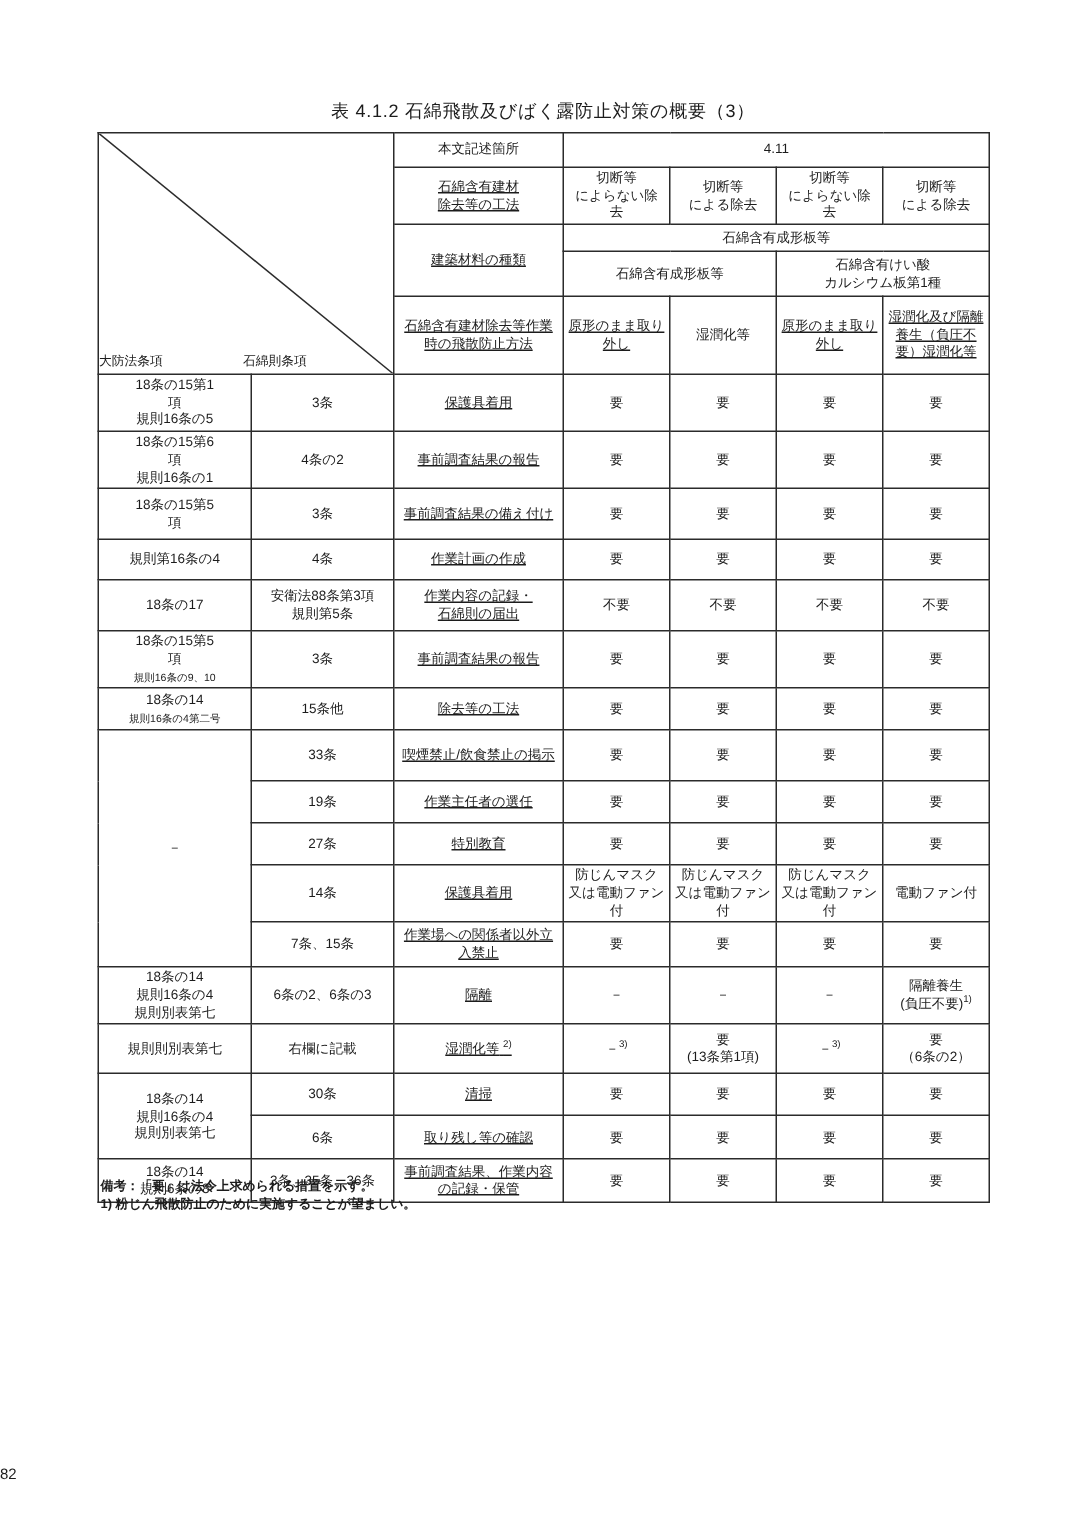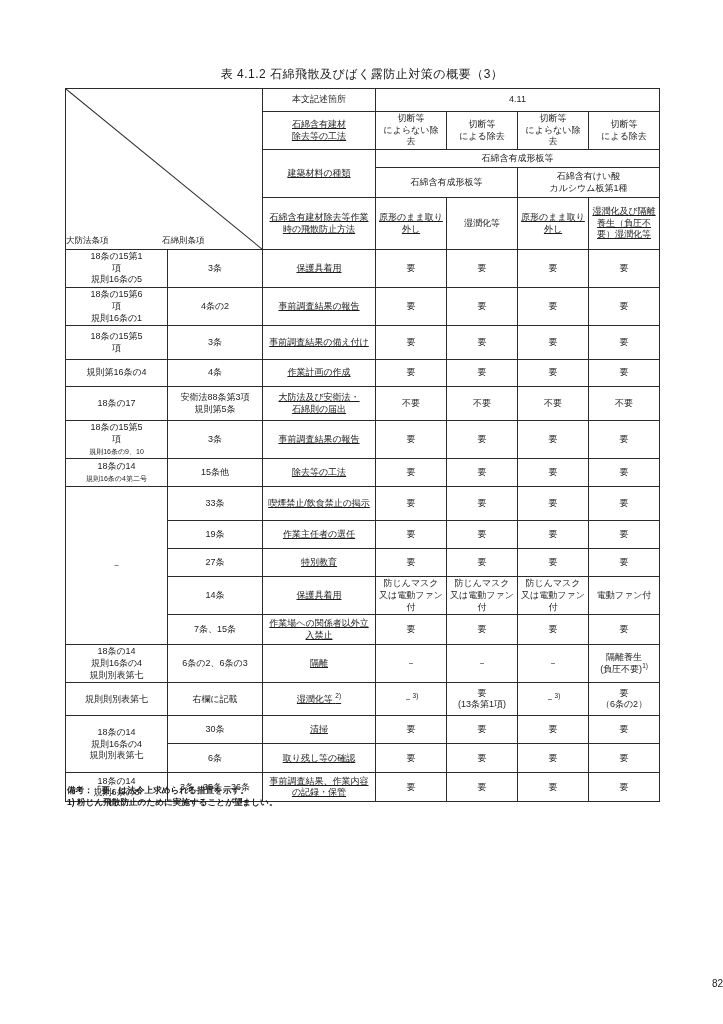--- a/index.html
+++ b/index.html
@@ -52,21 +52,21 @@
   .corner .lab-left{left:0;width:102px;}
   .corner .lab-right{left:96px;width:95px;}
   
   .notes{
     position:absolute;left:67px;top:784px;width:600px;
     font-size:8.6px;line-height:1.45;
   }
   .notes div{white-space:nowrap;font-weight:bold;}
   .page-number{
     position:absolute;left:0;top:978px;width:723px;
-    text-align:right;font-size:10px;
+    text-align:left;font-size:10px;
   }
 </style>
 </head>
 <body>
 
 <div class="page">
 
   <div class="doc-title">表 4.1.2  石綿飛散及びばく露防止対策の概要（3）</div>
 
   <table class="main">
@@ -161,21 +161,21 @@
       <td class="left">作業計画の作成</td>
       <td>要</td>
       <td>要</td>
       <td>要</td>
       <td>要</td>
     </tr>
     <tr style="height:34px">
       <td>18条の17</td>
       <td class="pre">安衛法88条第3項
 規則第5条</td>
-      <td class="left pre">大防法及び安衛法・
+      <td class="left pre">作業内容の記録・
 石綿則の届出</td>
       <td>不要</td>
       <td>不要</td>
       <td>不要</td>
       <td>不要</td>
     </tr>
     <tr style="height:35px">
       <td>
         <span class="pre">18条の15第5
 項</span><br>

